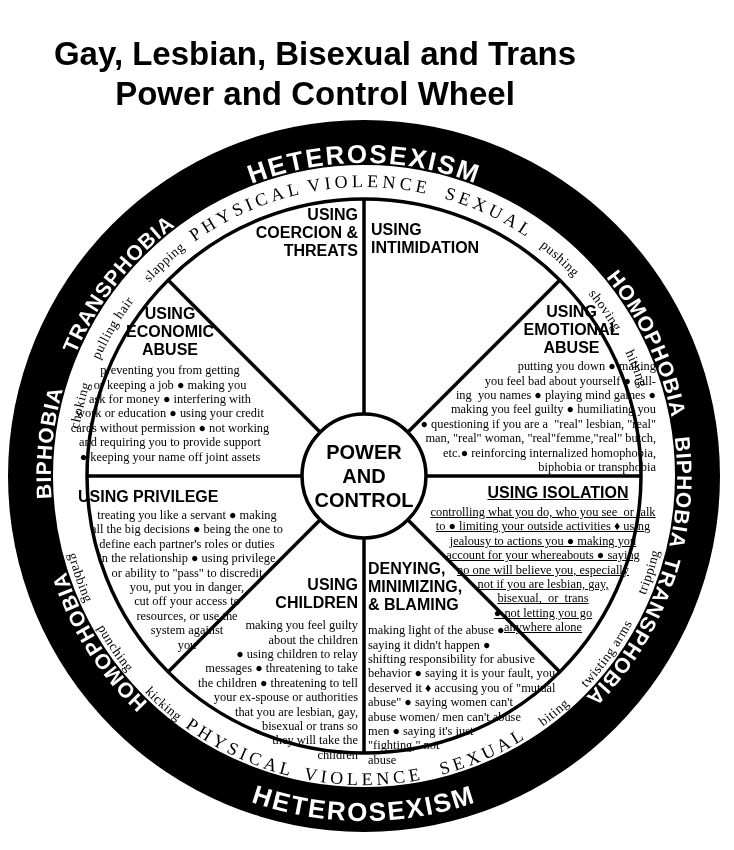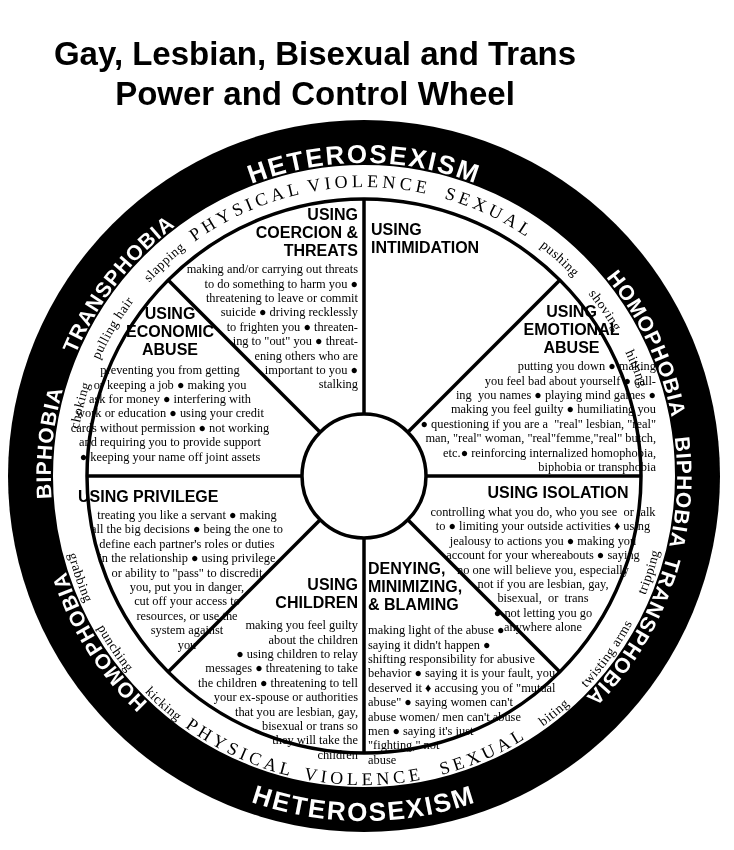--- a/index.html
+++ b/index.html
@@ -22,21 +22,21 @@
   .seg-intimidation{left:371px;top:221px;width:210px;}
   .seg-intimidation .seg-body{margin-top:6px;}
   .seg-economic{left:68px;top:305px;width:204px;}
   .seg-economic .seg-body{margin-top:4px;}
   .seg-emotional{left:392px;top:303px;width:264px;}
   .seg-emotional .seg-title{text-align:center;padding-left:95px;}
   .seg-emotional .seg-body{text-align:right;}
   .seg-privilege{left:78px;top:488px;width:218px;}
   .seg-privilege .seg-title{text-align:left;}
   .seg-privilege .seg-body{text-align:center;}
-  .seg-isolation{left:428px;top:484px;width:230px;}
+  .seg-isolation{left:428px;top:484px;width:230px;text-decoration:underline;}
   .seg-isolation .seg-title{padding-left:30px;}
   .seg-isolation .seg-body{margin-top:3px;}
   .seg-children{left:150px;top:576px;width:208px;}
   .seg-children .seg-body{margin-top:6px;}
   .seg-denying{left:368px;top:560px;width:210px;}
   .seg-denying .seg-body{margin-top:9px;}
   .center-circle-text{position:absolute;left:294px;top:436px;width:140px;height:80px;
         display:flex;align-items:center;justify-content:center;text-align:center;
         font:700 20px/1.2 "Liberation Sans",sans-serif;white-space:pre-line;}
 </style>
@@ -156,29 +156,20 @@
     </text>
   </svg>
 
   <h1 class="main-title">Gay, Lesbian, Bisexual and Trans
 Power and Control Wheel</h1>
 
   <div class="segment seg-coercion align-right">
     <div class="seg-title">USING
 COERCION &amp;
 THREATS</div>
-    <div class="seg-body">making and/or carrying out threats
-to do something to harm you ●
-threatening to leave or commit
-suicide ● driving recklessly
-to frighten you ● threaten-
-ing to "out" you ● threat-
-ening others who are
-important to you ●
-stalking</div>
   </div>
 
   <div class="segment seg-intimidation align-left">
     <div class="seg-title">USING
 INTIMIDATION</div>
   </div>
 
   <div class="segment seg-emotional">
     <div class="seg-title">USING
 EMOTIONAL
@@ -257,14 +248,17 @@
 ABUSE</div>
     <div class="seg-body">preventing you from getting
 or keeping a job ● making you
 ask for money ● interfering with
 work or education ● using your credit
 cards without permission ● not working
 and requiring you to provide support
 ● keeping your name off joint assets</div>
   </div>
 
+  <div class="center-circle-text">POWER
+AND
+CONTROL</div>
 
 </div>
 
 </body></html>

